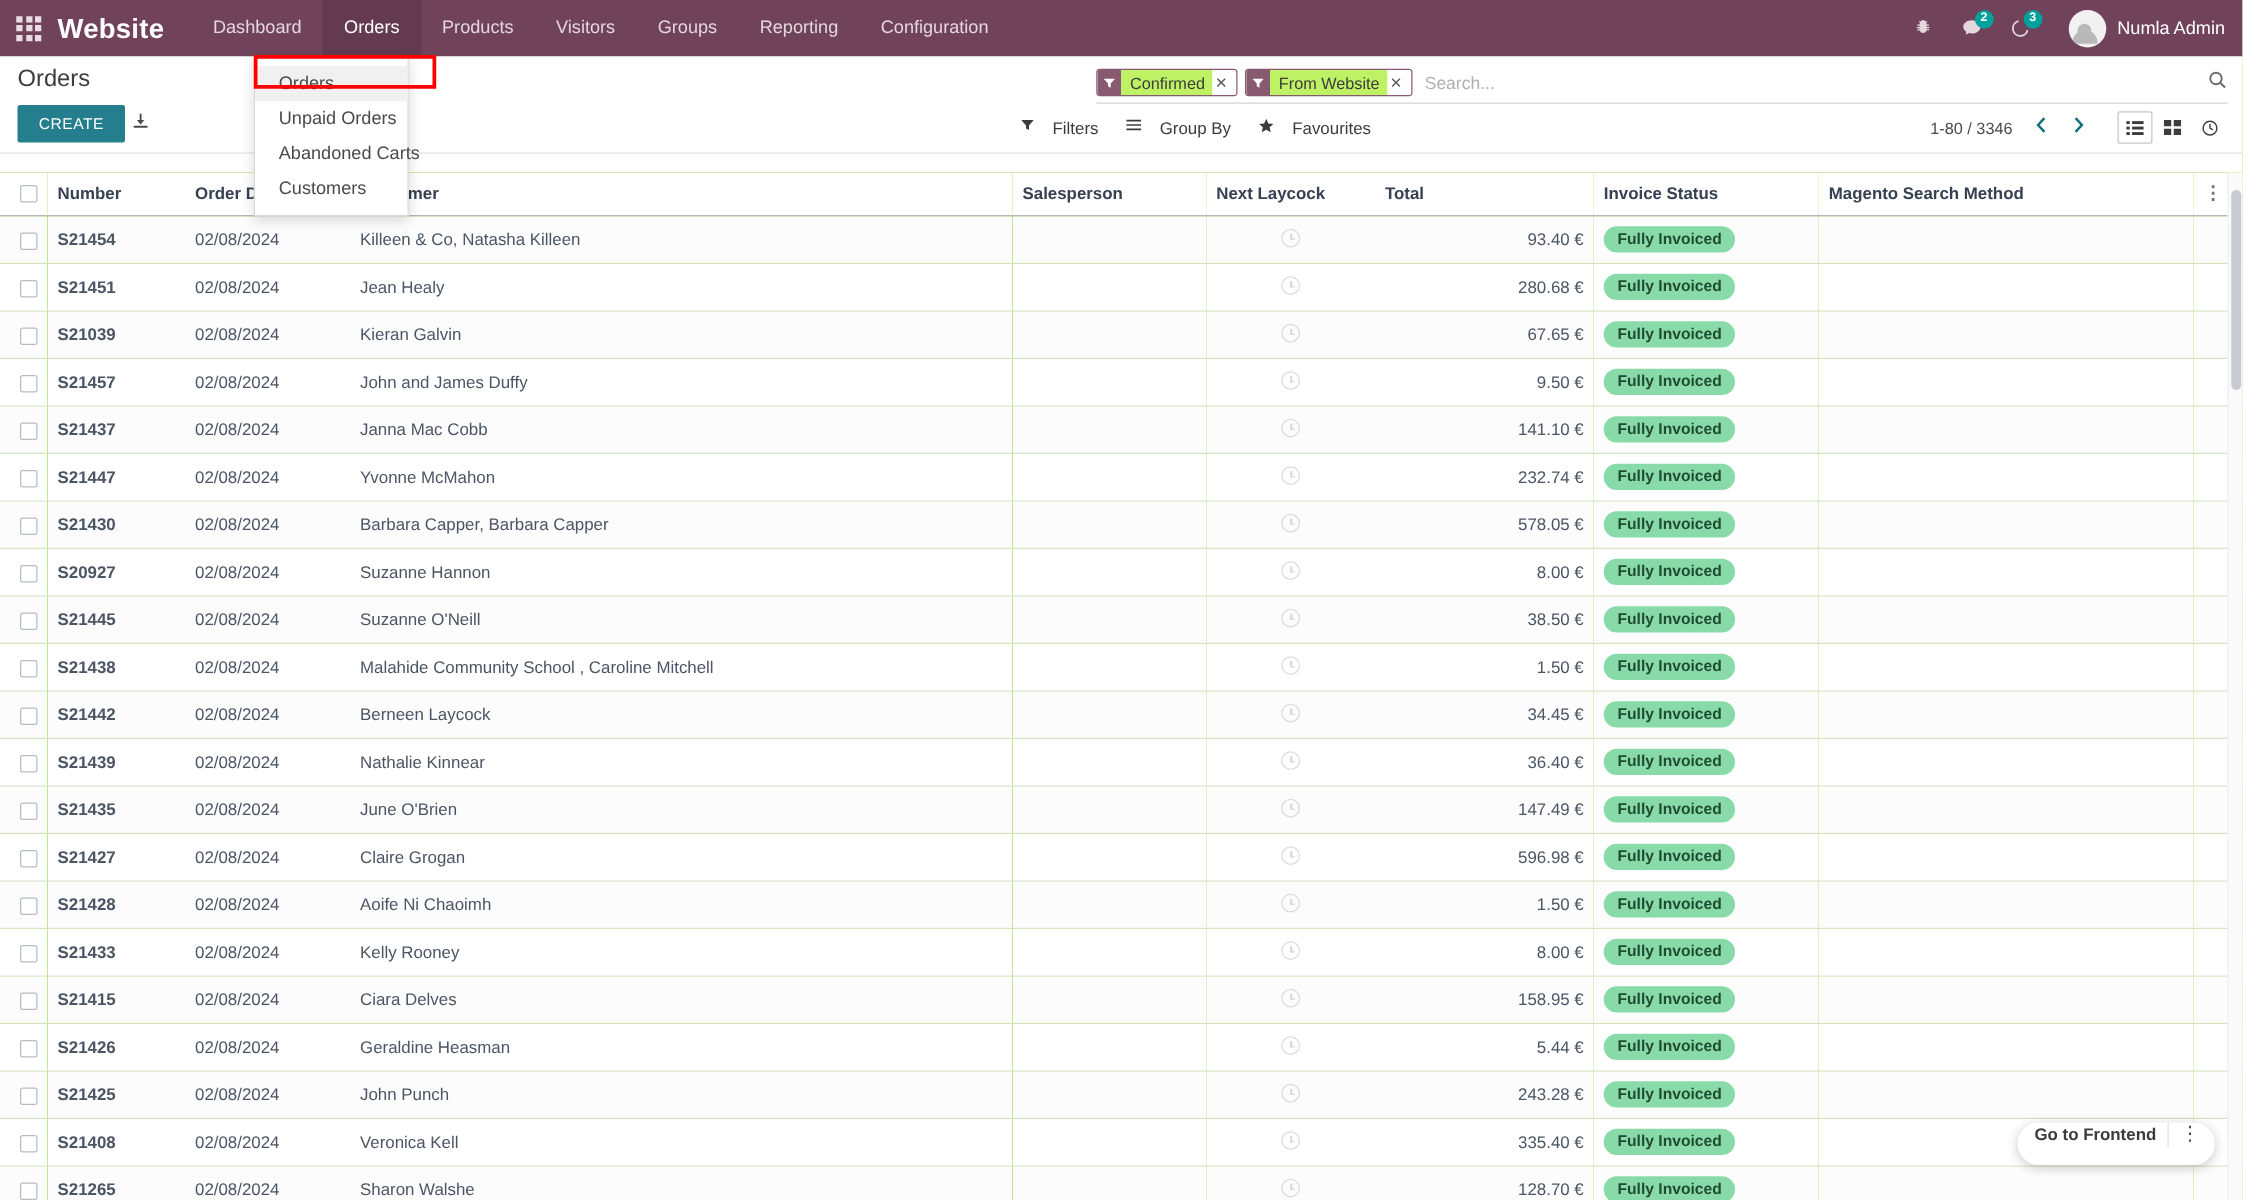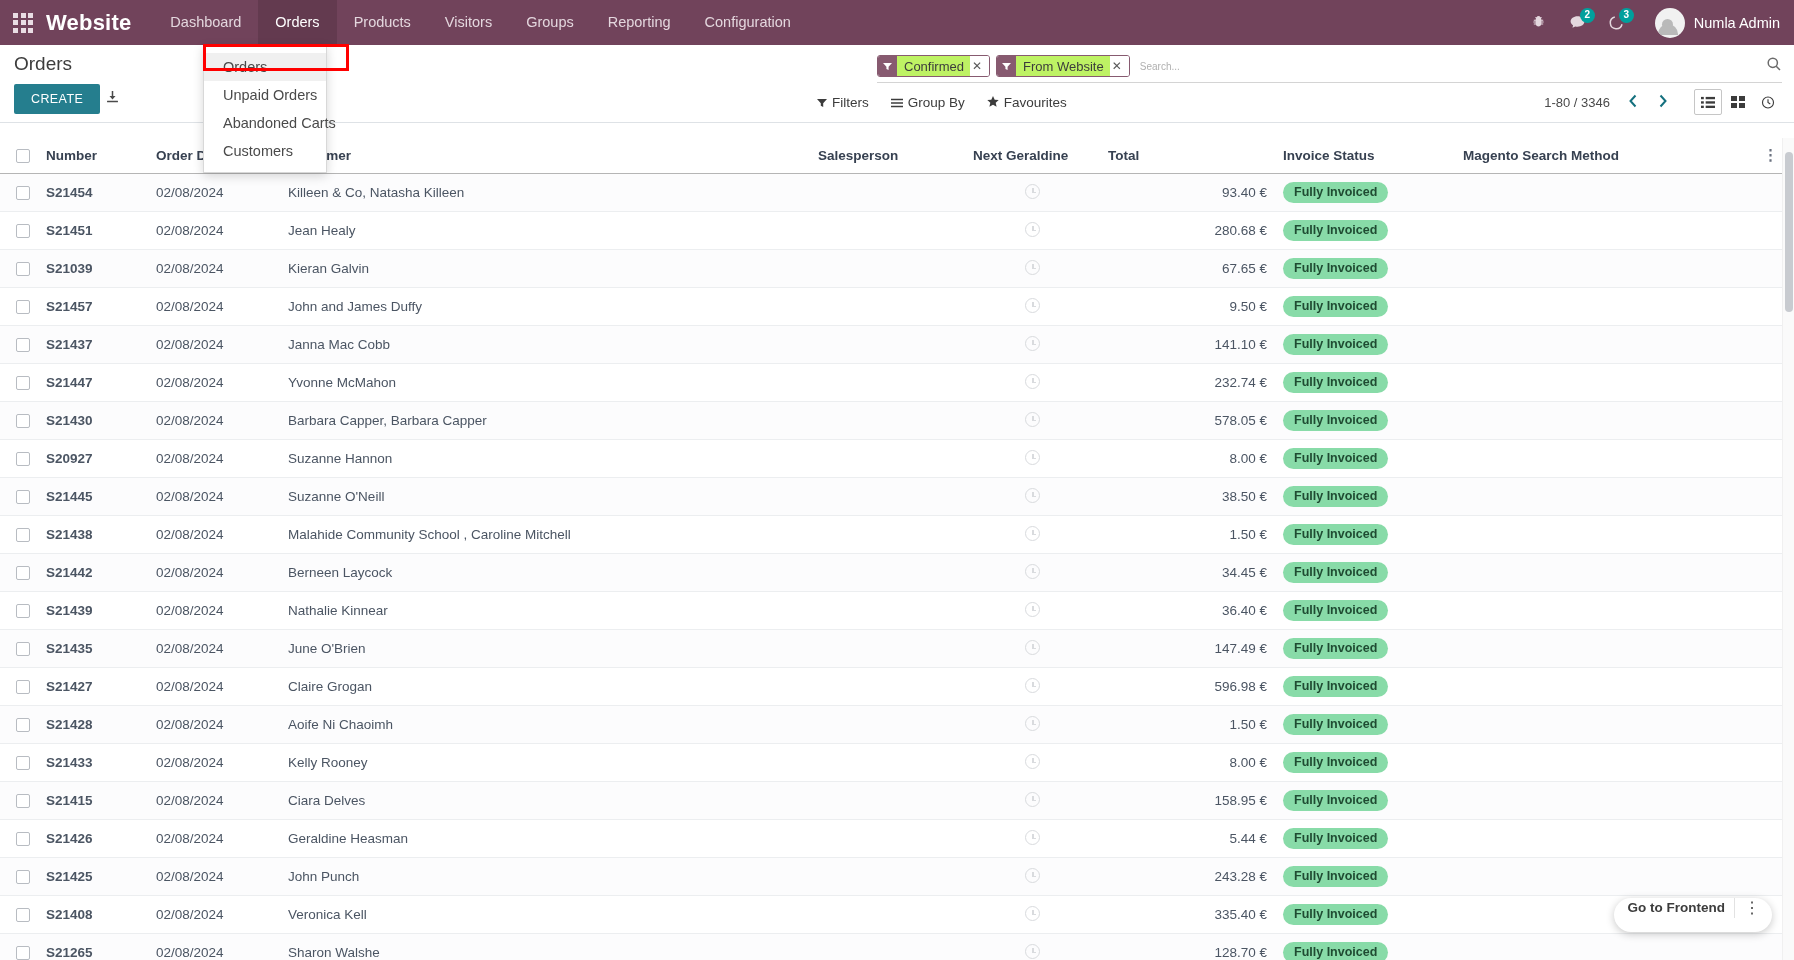--- a/index.html
+++ b/index.html
@@ -228,21 +228,21 @@
     color: #5a5a5a;
     display: flex; align-items: center;
     padding: 0 7px 0 2px;
     cursor: pointer;
     font-size: 12px;
   }
   .search-input {
     flex: 1;
     border: none;
     outline: none;
-    font-size: 10px;
+    font-size: 14px;
     color: #3c3c3c;
     background: transparent;
     padding: 2px 4px;
     min-width: 80px;
   }
   .search-input::placeholder { color: #b0b0b0; }
   .search-mag {
     color: #6b6b6b;
     font-size: 16px;
     padding-left: 10px;
@@ -252,21 +252,21 @@
 
   .cp-bottom {
     display: flex;
     align-items: center;
     width: 100%;
     max-width: 965px;
     padding-top: 6px;
     padding-bottom: 7px;
   }
   .toggles { display: flex; align-items: center; gap: 22px; font-size: 13.5px; color: #3c3c3c; }
-  .toggle { display: flex; align-items: flex-end; gap: 5px; cursor: pointer; white-space: nowrap; }
+  .toggle { display: flex; align-items: flex-start; gap: 15px; cursor: pointer; white-space: nowrap; }
   .toggle .glyph { font-size: 11px; }
   .pager-area { margin-left: auto; display: flex; align-items: center; gap: 4px; }
   .pager-text { font-size: 13px; color: #4a4a4a; white-space: nowrap; margin-right: 6px; }
   .pager-arrow {
     background: none; border: none;
     color: #1c7c7c;
     color: #14707e;
     font-size: 16px;
     cursor: pointer;
     padding: 2px 8px;
@@ -605,21 +605,21 @@
   <table class="olist">
     <thead>
       <tr>
         <th class="c-check">
           <span class="chk"></span>
         </th>
         <th class="c-number">Number</th>
         <th class="c-date">Order Date</th>
         <th class="c-customer">Customer</th>
         <th class="c-sales">Salesperson</th>
-        <th class="c-activity">Next Geraldine</th>
+        <th class="c-activity">Next Laycock</th>
         <th class="c-total">Total</th>
         <th class="c-invoice">Invoice Status</th>
         <th class="c-magento">Magento Search Method</th>
         <th class="c-opt">
           <span class="opt-dots">⋮</span>
         </th>
       </tr>
     </thead>
     <tbody id="tbody">
         <tr>

